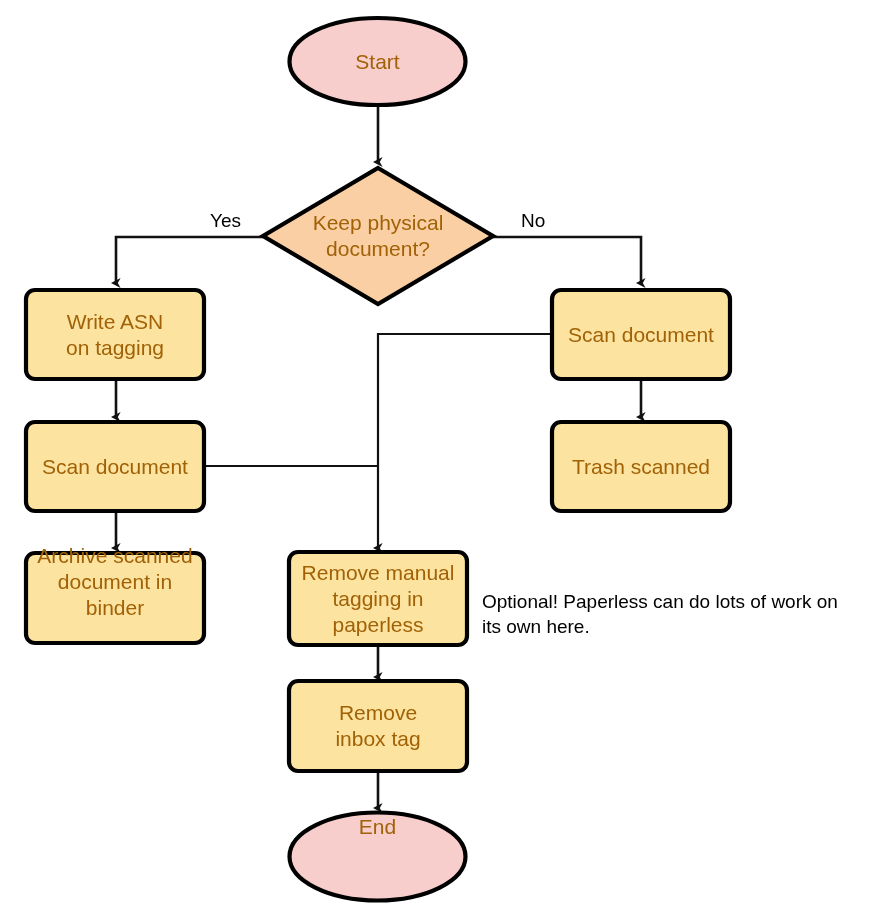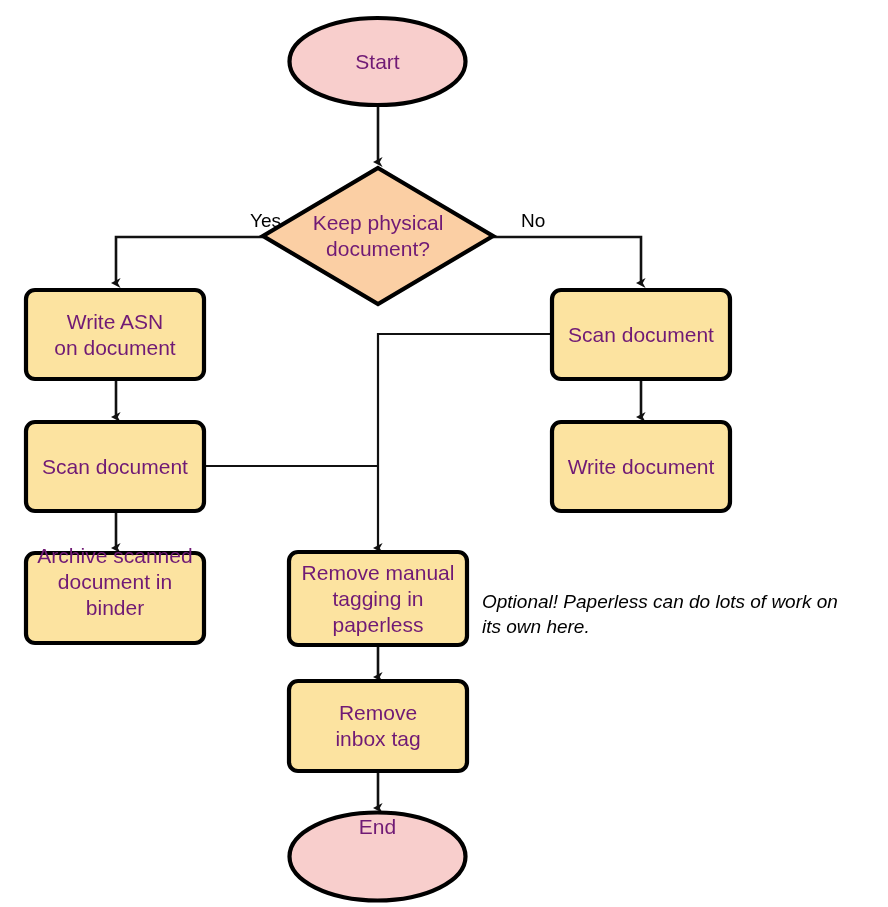--- a/index.html
+++ b/index.html
@@ -24,36 +24,35 @@
     height: 907px;
   }
   .node-label {
     position: absolute;
     display: flex;
     align-items: center;
     justify-content: center;
     text-align: center;
     font-size: 21px;
     line-height: 26px;
-    color: #701a75;
+    color: #a16207;
     white-space: pre-line;
     pointer-events: none;
   }
   .edge-label {
     position: absolute;
     font-size: 19px;
     line-height: 22px;
     color: #000000;
     white-space: nowrap;
   }
   .note-text {
     position: absolute;
     font-size: 19px;
     line-height: 25px;
-    font-style: italic;
     color: #000000;
     white-space: pre-line;
   }
 </style>
 </head>
 <body>
 
 <svg id="flowchart-canvas" viewBox="0 0 888 907" width="888" height="907" xmlns="http://www.w3.org/2000/svg">
 
   <defs>
@@ -111,39 +110,39 @@
 
   <ellipse cx="377.5" cy="856.5" rx="88" ry="44" fill="#F8CECC" stroke="#000000" stroke-width="4.2"></ellipse>
 </svg>
 
 <div class="node-label" style="left:289px; top:18px; width:177px; height:87px;">Start</div>
 
 <div class="node-label" style="left:278px; top:196px; width:200px; height:80px;text-align:center;">Keep physical
 document?</div>
 
 <div class="node-label" style="left:26px; top:290px; width:178px; height:89px;">Write ASN
-on document</div>
+on tagging</div>
 
 <div class="node-label" style="left:26px; top:422px; width:178px; height:89px;">Scan document</div>
 
 <div class="node-label" style="left:26px; top:537px; width:178px; height:90px;">Archive scanned
 document in
 binder</div>
 
 <div class="node-label" style="left:552px; top:290px; width:178px; height:89px;">Scan document</div>
 
-<div class="node-label" style="left:552px; top:422px; width:178px; height:89px;">Write document</div>
+<div class="node-label" style="left:552px; top:422px; width:178px; height:89px;">Trash scanned</div>
 
 <div class="node-label" style="left:289px; top:552px; width:178px; height:93px;">Remove manual
 tagging in
 paperless</div>
 
 <div class="node-label" style="left:289px; top:681px; width:178px; height:90px;text-align:center;">Remove
 inbox tag</div>
 
 <div class="node-label" style="left:289px; top:782px; width:177px; height:89px;">End</div>
 
-<div class="edge-label" style="left:210px; top:210px;margin-left:40px;">Yes</div>
+<div class="edge-label" style="left:210px; top:210px;">Yes</div>
 
 <div class="edge-label" style="left:509px; top:210px;margin-left:12px;">No</div>
 
 <div class="note-text" style="left:482px; top:589px; width:400px;">Optional! Paperless can do lots of work on
 its own here.</div>
 
 </body></html>

